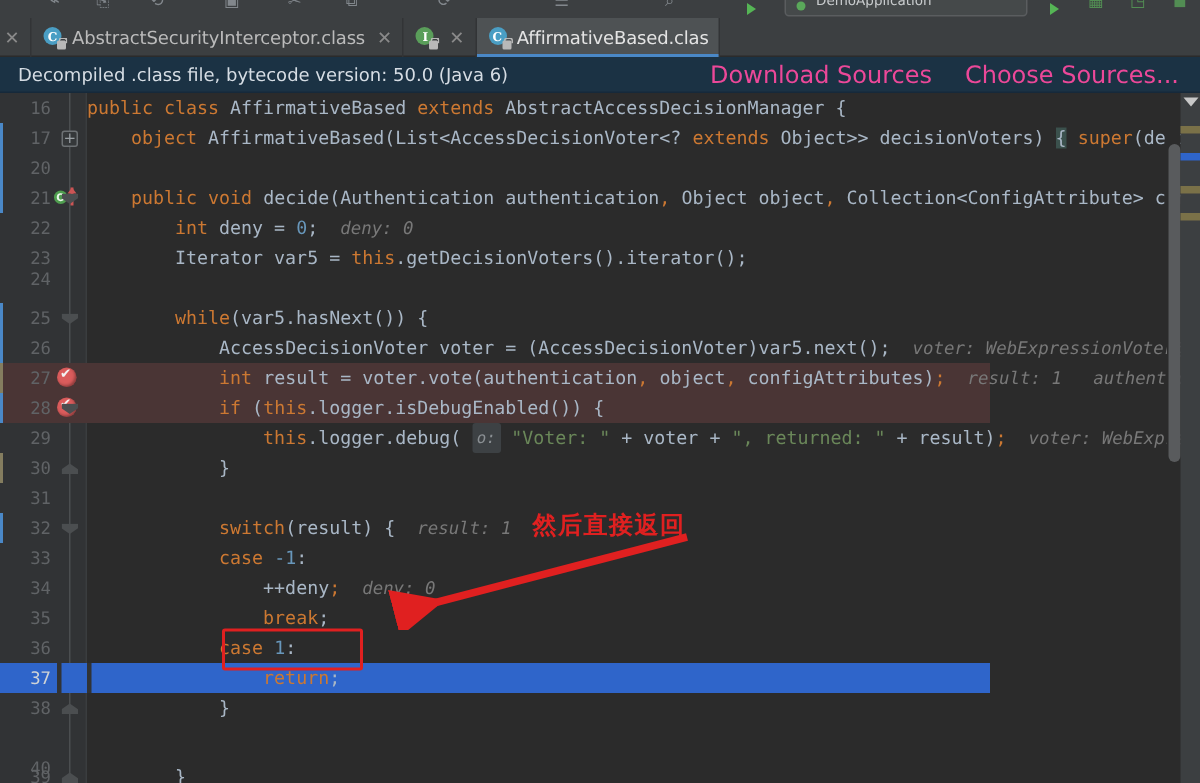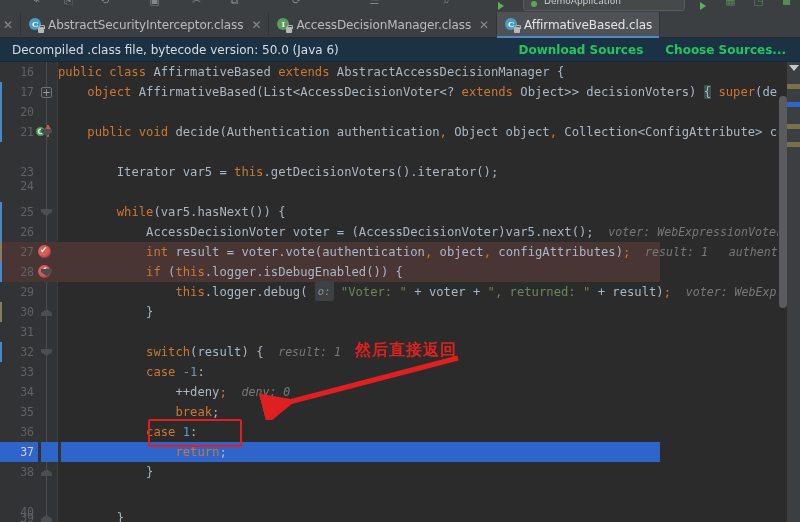--- a/index.html
+++ b/index.html
@@ -84,21 +84,21 @@
   }
 
   
   .notif {
     position: absolute; top: 38px; left: 0; width: 800px; height: 24px;
     background: #1b3244; border-bottom: 1px solid #16293a;
     display: flex; align-items: center; color: #d6dde4; font-size: 12px;
   }
   .notif .msg { margin-left: 12px; }
   .notif .links { margin-left: auto; display: flex; gap: 22px; padding-right: 14px; }
-  .notif .links a { color: #22c55e; text-decoration: none; font-size: 12px; font-weight: bold; }
+  .notif .links a { color: #ec4899; text-decoration: none; font-size: 16px; }
 
   
   .editor {
     position: absolute; top: 62px; left: 0; width: 800px; height: 460px;
     background: #2b2b2b; overflow: hidden;
   }
   .gutter {
     position: absolute; left: 0; top: 0; width: 58px; height: 460px;
     background: #313335;
   }
@@ -271,21 +271,20 @@
       </span>
       <span class="tab-label">AbstractSecurityInterceptor.class</span>
       <span class="tab-close">✕</span>
     </div>
 
     <div class="tab">
       <span class="cls-icon i">
         <span class="circ">I</span>
           <span class="lock"></span>
       </span>
-      <span class="tab-label">AccessDecisionManager.class</span>
       <span class="tab-close">✕</span>
     </div>
 
     <div class="tab active">
       <span class="cls-icon c">
         <span class="circ">C</span>
           <span class="lock"></span>
       </span>
       <span class="tab-label">AffirmativeBased.clas</span>
     </div>
@@ -325,20 +324,24 @@
 
     <div class="row" style="top:60px;">
       <span class="chmark"></span>
       <span class="lnum">21</span>
       <span class="ovrd">O</span>
       <span class="ovrd-arrow"></span>
       <span class="fold tri"></span>
       <span class="code">    <span class="kw">public void </span><span class="ident">decide(Authentication authentication</span><span class="kw">,</span><span class="ident"> Object object</span><span class="kw">,</span><span class="ident"> Collection&lt;ConfigAttribute&gt; configAttribu</span></span>
     </div>
 
+    <div class="row" style="top:80px;">
+      <span class="lnum">22</span>
+      <span class="code">        <span class="kw">int </span><span class="ident">deny = </span><span class="num">0</span><span class="ident">;</span>  <span class="hint">deny: 0</span></span>
+    </div>
 
     <div class="row" style="top:100px;">
       <span class="lnum">23</span>
       <span class="code">        <span class="ident">Iterator var5 = </span><span class="kw">this</span><span class="ident">.getDecisionVoters().iterator();</span></span>
     </div>
 
     <div class="row" style="top:114px;">
       <span class="lnum">24</span>
     </div>
 

